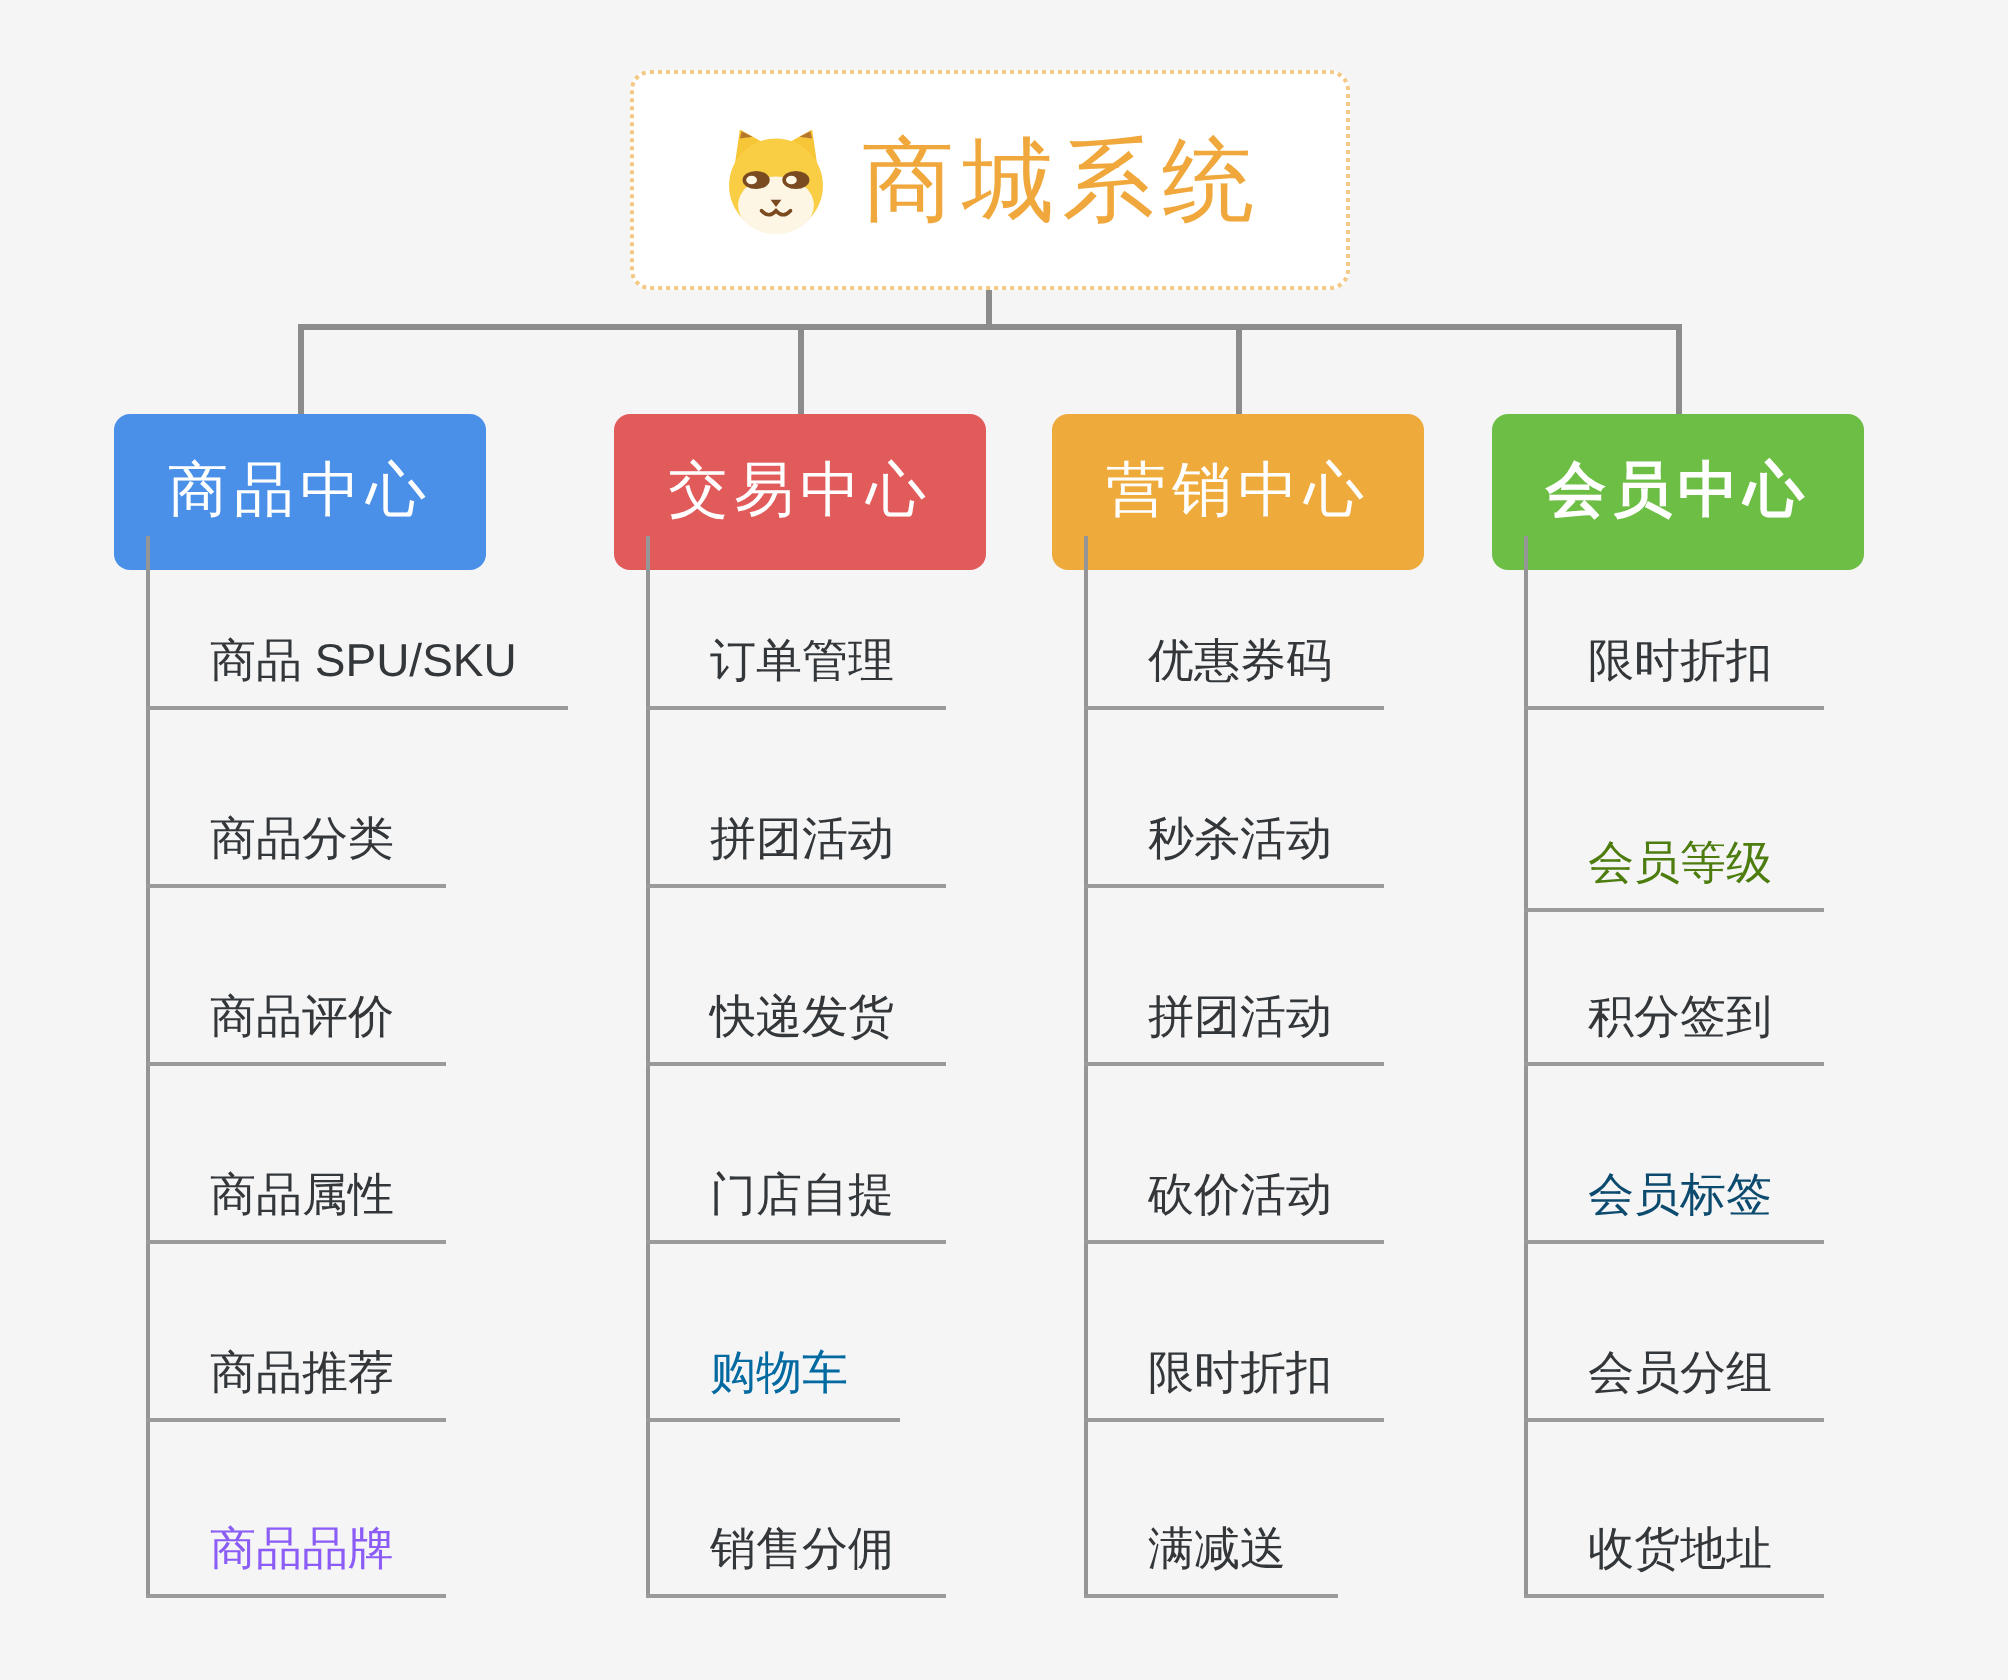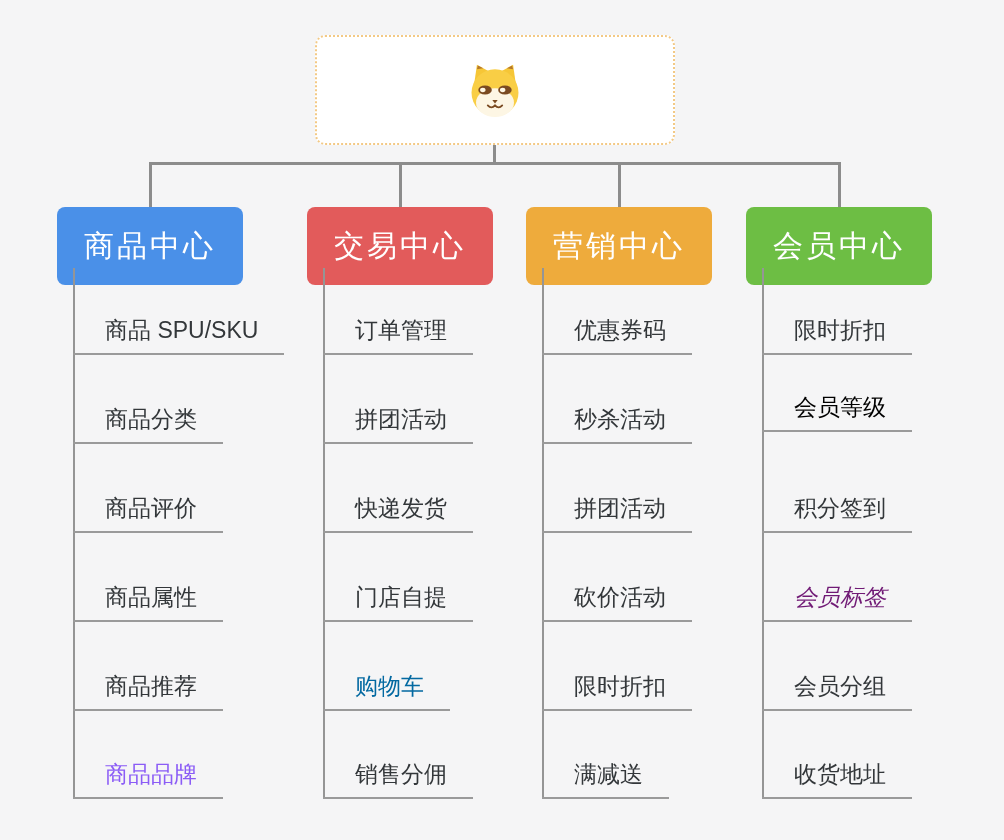--- a/index.html
+++ b/index.html
@@ -53,20 +53,21 @@
         <ellipse cx="32" cy="45" rx="21" ry="16" fill="#fdf6e4"></ellipse>
         <path d="M6 34 q10 8 26 8 q16 0 26 -8" fill="none"></path>
         <ellipse cx="21" cy="31" rx="7.5" ry="5" fill="#7a4a21"></ellipse>
         <ellipse cx="18.5" cy="31" rx="3" ry="2.4" fill="#fdf6e4"></ellipse>
         <ellipse cx="43" cy="31" rx="7.5" ry="5" fill="#7a4a21"></ellipse>
         <ellipse cx="40.5" cy="31" rx="3" ry="2.4" fill="#fdf6e4"></ellipse>
         <path d="M29 42 h6 l-3 4 Z" fill="#7a4a21"></path>
         <path d="M24 48 q4 4.5 8 0 q4 4.5 8 0" stroke="#7a4a21" stroke-width="2" fill="none" stroke-linecap="round"></path>
       </svg>
     </span>
+    <span class="root-title">商城系统</span>
   </div>
 
   <div id="connectors">
       <div class="line" style="left: 493px; top: 145px; width: 3px; height: 20px; background: rgb(140, 140, 140);"></div>
       <div class="line" style="left: 149px; top: 162px; width: 692px; height: 3px; background: rgb(140, 140, 140);"></div>
       <div class="line" style="left: 149px; top: 162px; width: 3px; height: 46px; background: rgb(140, 140, 140);"></div>
       <div class="line" style="left: 399px; top: 162px; width: 3px; height: 46px; background: rgb(140, 140, 140);"></div>
       <div class="line" style="left: 618px; top: 162px; width: 3px; height: 46px; background: rgb(140, 140, 140);"></div>
       <div class="line" style="left: 838px; top: 162px; width: 3px; height: 46px; background: rgb(140, 140, 140);"></div>
     </div>
@@ -95,25 +96,25 @@
       <div class="branch-box" style="left: 526px; background: rgb(238, 171, 60);">
         <span class="branch-label">营销中心</span>
       </div>
       <div class="trunk" style="left: 542px; height: 531px; background: rgb(149, 149, 149);"></div>
       <div class="leaf" style="left: 542px; top: 313px; border-bottom-color: rgb(154, 154, 154); color: rgb(51, 55, 58);">优惠券码</div>
       <div class="leaf" style="left: 542px; top: 402px; border-bottom-color: rgb(154, 154, 154); color: rgb(51, 55, 58);">秒杀活动</div>
       <div class="leaf" style="left: 542px; top: 491px; border-bottom-color: rgb(154, 154, 154); color: rgb(51, 55, 58);">拼团活动</div>
       <div class="leaf" style="left: 542px; top: 580px; border-bottom-color: rgb(154, 154, 154); color: rgb(51, 55, 58);">砍价活动</div>
       <div class="leaf" style="left: 542px; top: 669px; border-bottom-color: rgb(154, 154, 154); color: rgb(51, 55, 58);">限时折扣</div>
       <div class="leaf" style="left: 542px; top: 757px; border-bottom-color: rgb(154, 154, 154); color: rgb(51, 55, 58);">满减送</div>
-      <div class="branch-box" style="left: 746px; background: rgb(109, 190, 68);">
+      <div class="branch-box" style="left: 746px; background: rgb(109, 190, 68); font-weight: bold;">
         <span class="branch-label">会员中心</span>
       </div>
       <div class="trunk" style="left: 762px; height: 531px; background: rgb(149, 149, 149);"></div>
       <div class="leaf" style="left: 762px; top: 313px; border-bottom-color: rgb(154, 154, 154); color: rgb(51, 55, 58);">限时折扣</div>
-      <div class="leaf" style="left: 762px; top: 390px; border-bottom-color: rgb(154, 154, 154); color: #000000;">会员等级</div>
+      <div class="leaf" style="left: 762px; top: 414px; border-bottom-color: rgb(154, 154, 154); color: #4d7c0f;">会员等级</div>
       <div class="leaf" style="left: 762px; top: 491px; border-bottom-color: rgb(154, 154, 154); color: rgb(51, 55, 58);">积分签到</div>
-      <div class="leaf" style="left: 762px; top: 580px; border-bottom-color: rgb(154, 154, 154); color: #701a75; font-style: italic;">会员标签</div>
+      <div class="leaf" style="left: 762px; top: 580px; border-bottom-color: rgb(154, 154, 154); color: #0c4a6e;">会员标签</div>
       <div class="leaf" style="left: 762px; top: 669px; border-bottom-color: rgb(154, 154, 154); color: rgb(51, 55, 58);">会员分组</div>
       <div class="leaf" style="left: 762px; top: 757px; border-bottom-color: rgb(154, 154, 154); color: rgb(51, 55, 58);">收货地址</div>
     </div>
 
 </div>
 
 </body></html>

